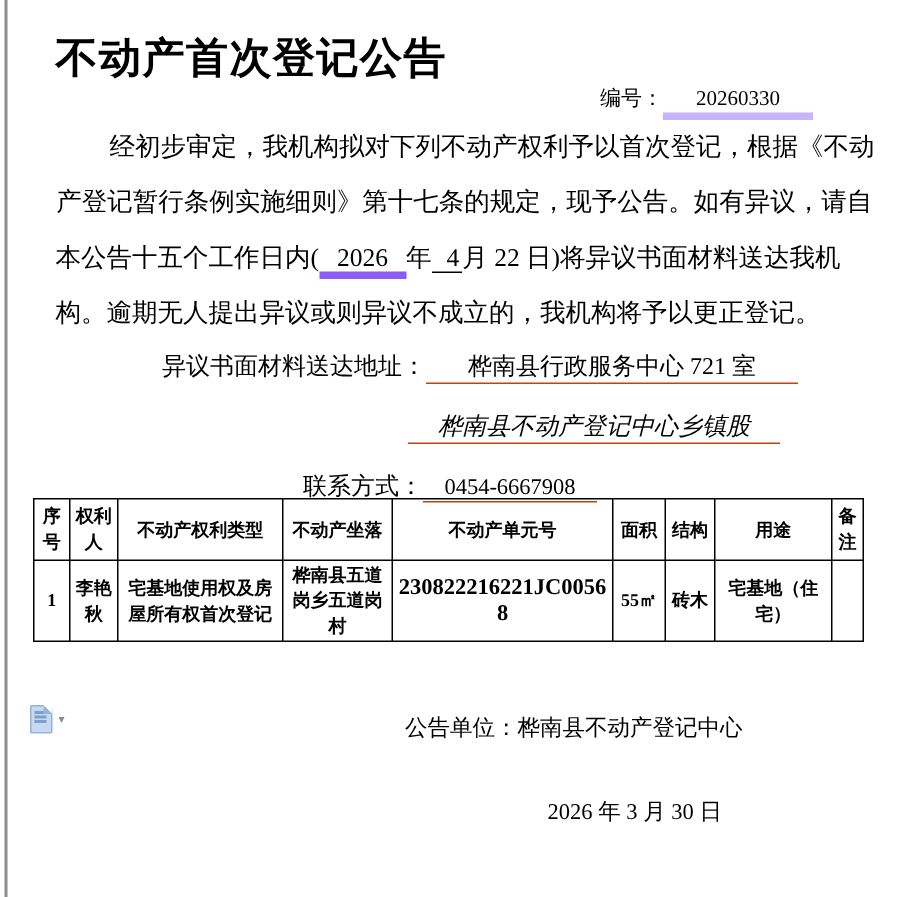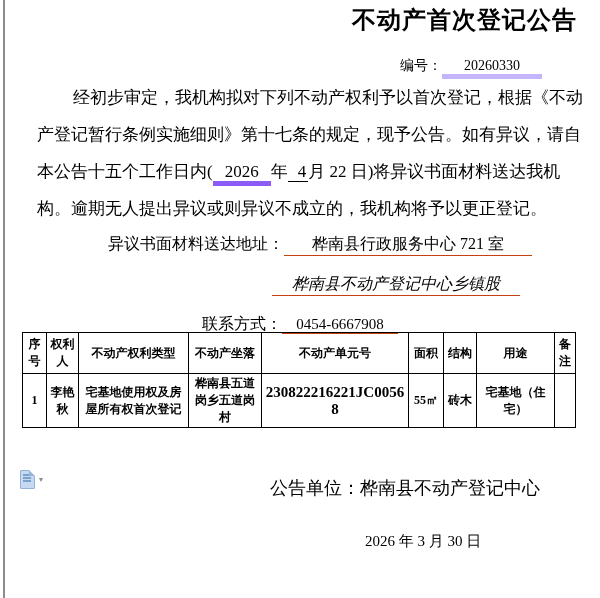--- a/index.html
+++ b/index.html
@@ -1,47 +1,47 @@
 <!DOCTYPE html>
 <html><head>
 <meta charset="utf-8">
 <style>
   html,body{margin:0;padding:0;background:#fff;}
   .page{position:relative;width:600px;height:598px;background:#ffffff;overflow:hidden;
         font-family:"Liberation Serif","DejaVu Serif",serif;color:#000;}
   .left-bar{position:absolute;left:3px;top:0;width:2px;height:598px;background:#8c8c8c;}
-  .doc-title{position:absolute;top:4px;left:37px;width:540px;text-align:right;
-             font-size:24px;font-weight:bold;letter-spacing:1px;}
+  .doc-title{position:absolute;top:20px;left:37px;width:540px;text-align:left;
+             font-size:28px;font-weight:bold;letter-spacing:1px;}
   .doc-no{position:absolute;top:57px;left:400px;font-size:14px;white-space:nowrap;}
   .doc-no .blank{display:inline-block;width:100px;text-align:center;
                  border-bottom:5px solid #c4b5fd;font-size:14px;}
   .bodyline{position:absolute;left:37px;width:545px;font-size:17px;white-space:nowrap;}
   .l1{top:86px;left:73px;}
-  .l2{top:123px;}
+  .l2{top:123px;text-align:center;}
   .l3{top:160px;}
   .l4{top:197px;}
   .blankseg{border-bottom:5px solid #8b5cf6;padding:0 12px;}
   .blankseg2{border-bottom:1px solid #000;padding:0 2px 0 10px;}
   .addr1{position:absolute;top:234px;left:108px;font-size:16px;white-space:nowrap;}
   .addr2{position:absolute;top:274px;left:272px;font-size:16px;white-space:nowrap;font-style:italic;}
   .contact{position:absolute;top:301px;left:202px;font-size:16px;white-space:nowrap;margin-top:13px;}
   .u-line{display:inline-block;border-bottom:1px solid #c2410c;text-align:center;}
   .u-addr1{width:248px;}
   .u-addr2{width:248px;}
   .u-contact{width:116px;font-size:15px;}
   table.notice{position:absolute;top:332px;left:22px;border-collapse:collapse;
                table-layout:fixed;width:553px;font-size:12px;font-weight:bold;}
   table.notice td,table.notice th{border:1.5px solid #000;padding:1px 3px;
                text-align:center;vertical-align:middle;overflow:hidden;word-break:break-all;}
   table.notice th{font-weight:bold;height:38px;}
   table.notice td{height:38px;}
   td.al,th.al{text-align:left;}
   td.unitno{font-size:15px;text-align:left;vertical-align:top;padding-top:4px;
             font-family:"Liberation Serif","DejaVu Serif",serif;}
-  .footer-unit{position:absolute;top:476px;left:270px;font-size:18px;white-space:nowrap;}
+  .footer-unit{position:absolute;top:476px;left:270px;font-size:15px;white-space:nowrap;}
   .footer-date{position:absolute;top:532px;left:365px;font-size:15px;white-space:nowrap;}
   .paste-btn{position:absolute;top:470px;left:20px;width:30px;height:22px;cursor:pointer;}
   .paste-doc{position:absolute;left:0;top:0;width:13px;height:17px;background:#c6d9f1;
              border:1px solid #95b3d7;border-radius:1px;}
   .paste-doc::before{content:"";position:absolute;left:2px;top:3px;width:8px;height:1.5px;
              background:#7ba0cd;box-shadow:0 3px 0 #7ba0cd,0 6px 0 #7ba0cd;}
   .paste-doc::after{content:"";position:absolute;right:-1px;top:-1px;
              border:3px solid #fff;border-left-color:#95b3d7;border-bottom-color:#95b3d7;}
   .paste-arrow{position:absolute;left:19px;top:5px;font-size:8px;color:#8c8c8c;
              font-family:"DejaVu Sans",sans-serif;}

